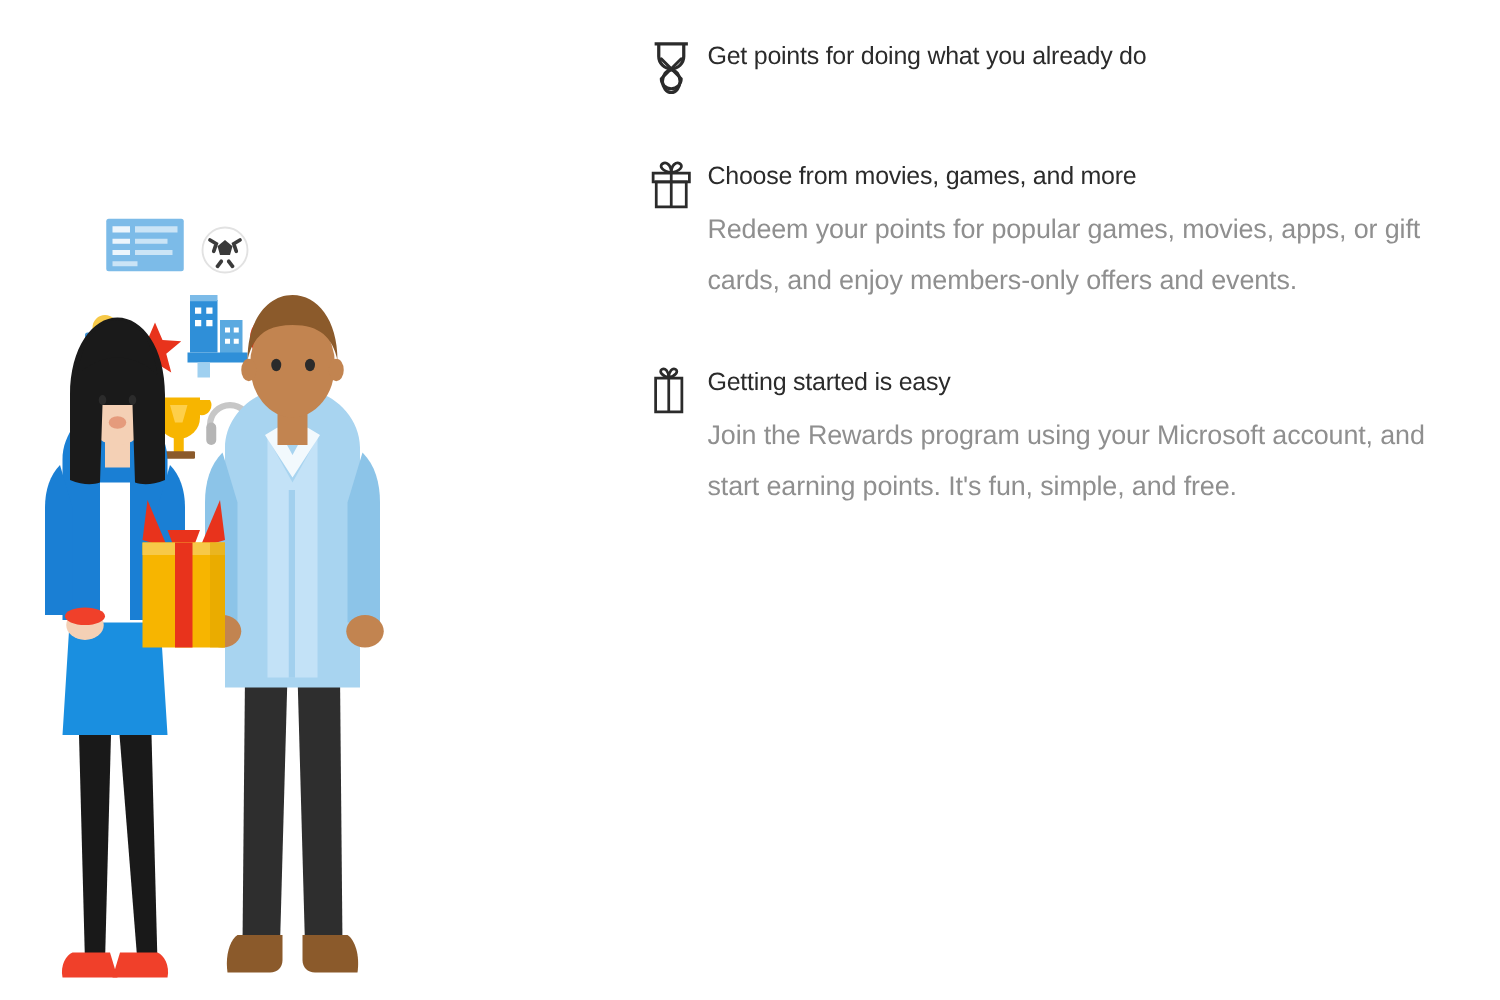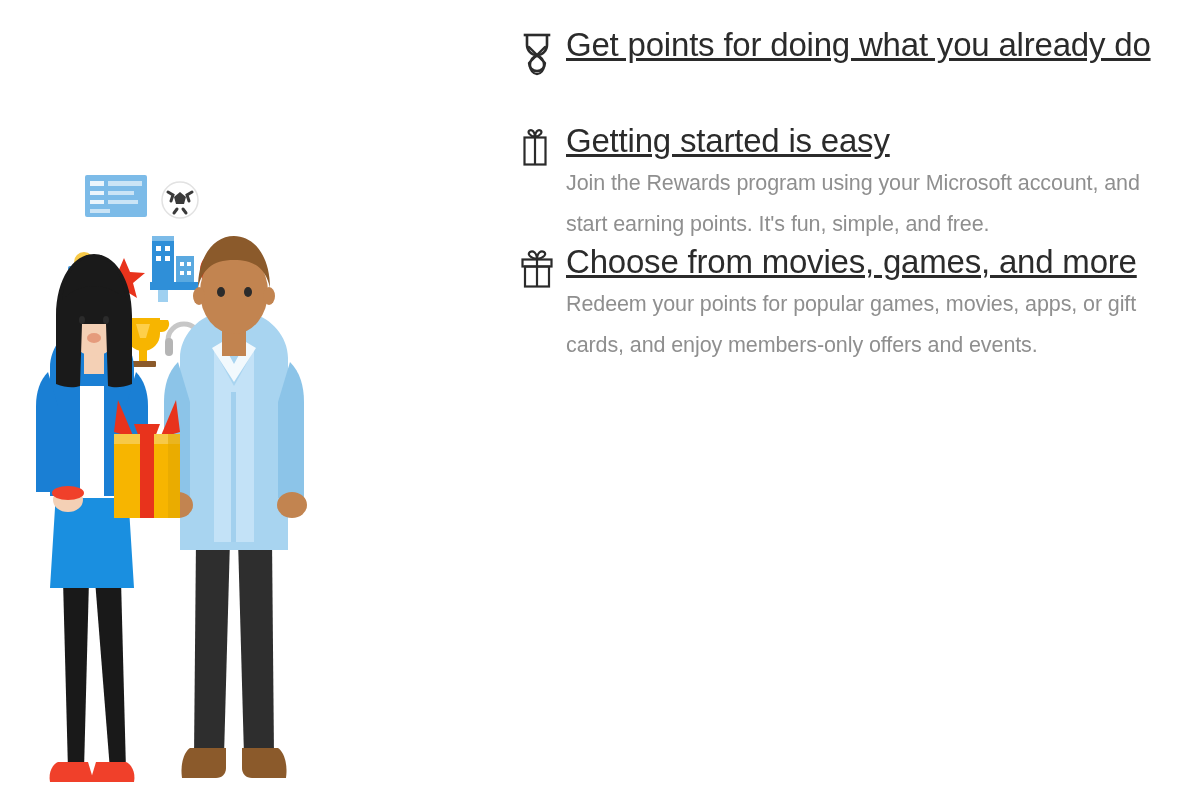--- a/index.html
+++ b/index.html
@@ -72,27 +72,26 @@
     display: block;
   }
 
   .feature-body {
     flex: 1 1 auto;
     min-width: 0;
     padding-right: 4px;
   }
 
   .feature-title {
-    font-size: 33px;
+    font-size: 20px;
     line-height: 34px;
     font-weight: 400;
     color: #2b2b2b;
     letter-spacing: -0.2px;
     white-space: nowrap;
-    text-decoration: underline;
   }
 
   .feature-desc {
     margin-top: 5px;
     font-size: 21.5px;
     line-height: 41px;
     font-weight: 400;
     color: #8f8f8f;
     letter-spacing: -0.1px;
     max-width: 600px;
@@ -283,45 +282,45 @@
           <path d="M17 23 l-8 8 a8 8 0 0 0 16 0 z" stroke="#2b2b2b" stroke-width="2.4" fill="none" stroke-linejoin="round"></path>
           <path d="M17 23 l-8 -8 M17 23 l8 -8" stroke="#2b2b2b" stroke-width="2.4" fill="none" stroke-linecap="round"></path>
           <ellipse cx="17" cy="33" rx="7" ry="9" stroke="#2b2b2b" stroke-width="2.4" fill="none"></ellipse>
         </svg>
       </div>
       <div class="feature-body">
         <div class="feature-title">Get points for doing what you already do</div>
       </div>
     </div>
 
-    <div class="feature feature--start">
-      <div class="feature-icon">
-        <svg width="30" height="40" viewBox="0 0 30 40" xmlns="http://www.w3.org/2000/svg">
-          <path d="M15 9 C15 4 12 1 9.5 2.5 C7 4 9.5 8 15 9 Z" stroke="#2b2b2b" stroke-width="2.2" fill="none" stroke-linejoin="round"></path>
-          <path d="M15 9 C15 4 18 1 20.5 2.5 C23 4 20.5 8 15 9 Z" stroke="#2b2b2b" stroke-width="2.2" fill="none" stroke-linejoin="round"></path>
-          <rect x="4.5" y="9.5" width="21" height="27" stroke="#2b2b2b" stroke-width="2.2" fill="none"></rect>
-          <path d="M15 9.5 v27" stroke="#2b2b2b" stroke-width="2.2" fill="none"></path>
-        </svg>
-      </div>
-      <div class="feature-body">
-        <div class="feature-title">Getting started is easy</div>
-        <div class="feature-desc">Join the Rewards program using your Microsoft account, and start earning points. It's fun, simple, and free.</div>
-      </div>
-    </div>
-
     <div class="feature feature--redeem">
       <div class="feature-icon">
         <svg width="34" height="40" viewBox="0 0 34 40" xmlns="http://www.w3.org/2000/svg">
           <path d="M17 10 C17 4 13 1 10 3 C7 5 10 9 17 10 Z" stroke="#2b2b2b" stroke-width="2.2" fill="none" stroke-linejoin="round"></path>
           <path d="M17 10 C17 4 21 1 24 3 C27 5 24 9 17 10 Z" stroke="#2b2b2b" stroke-width="2.2" fill="none" stroke-linejoin="round"></path>
           <rect x="2.5" y="10.5" width="29" height="7" stroke="#2b2b2b" stroke-width="2.2" fill="none"></rect>
           <rect x="5" y="17.5" width="24" height="20" stroke="#2b2b2b" stroke-width="2.2" fill="none"></rect>
           <path d="M17 10.5 v27" stroke="#2b2b2b" stroke-width="2.2" fill="none"></path>
         </svg>
       </div>
       <div class="feature-body">
         <div class="feature-title">Choose from movies, games, and more</div>
         <div class="feature-desc">Redeem your points for popular games, movies, apps, or gift cards, and enjoy members-only offers and events.</div>
       </div>
     </div>
 
+    <div class="feature feature--start">
+      <div class="feature-icon">
+        <svg width="30" height="40" viewBox="0 0 30 40" xmlns="http://www.w3.org/2000/svg">
+          <path d="M15 9 C15 4 12 1 9.5 2.5 C7 4 9.5 8 15 9 Z" stroke="#2b2b2b" stroke-width="2.2" fill="none" stroke-linejoin="round"></path>
+          <path d="M15 9 C15 4 18 1 20.5 2.5 C23 4 20.5 8 15 9 Z" stroke="#2b2b2b" stroke-width="2.2" fill="none" stroke-linejoin="round"></path>
+          <rect x="4.5" y="9.5" width="21" height="27" stroke="#2b2b2b" stroke-width="2.2" fill="none"></rect>
+          <path d="M15 9.5 v27" stroke="#2b2b2b" stroke-width="2.2" fill="none"></path>
+        </svg>
+      </div>
+      <div class="feature-body">
+        <div class="feature-title">Getting started is easy</div>
+        <div class="feature-desc">Join the Rewards program using your Microsoft account, and start earning points. It's fun, simple, and free.</div>
+      </div>
+    </div>
+
   </div>
 </div>
 
 </body></html>

